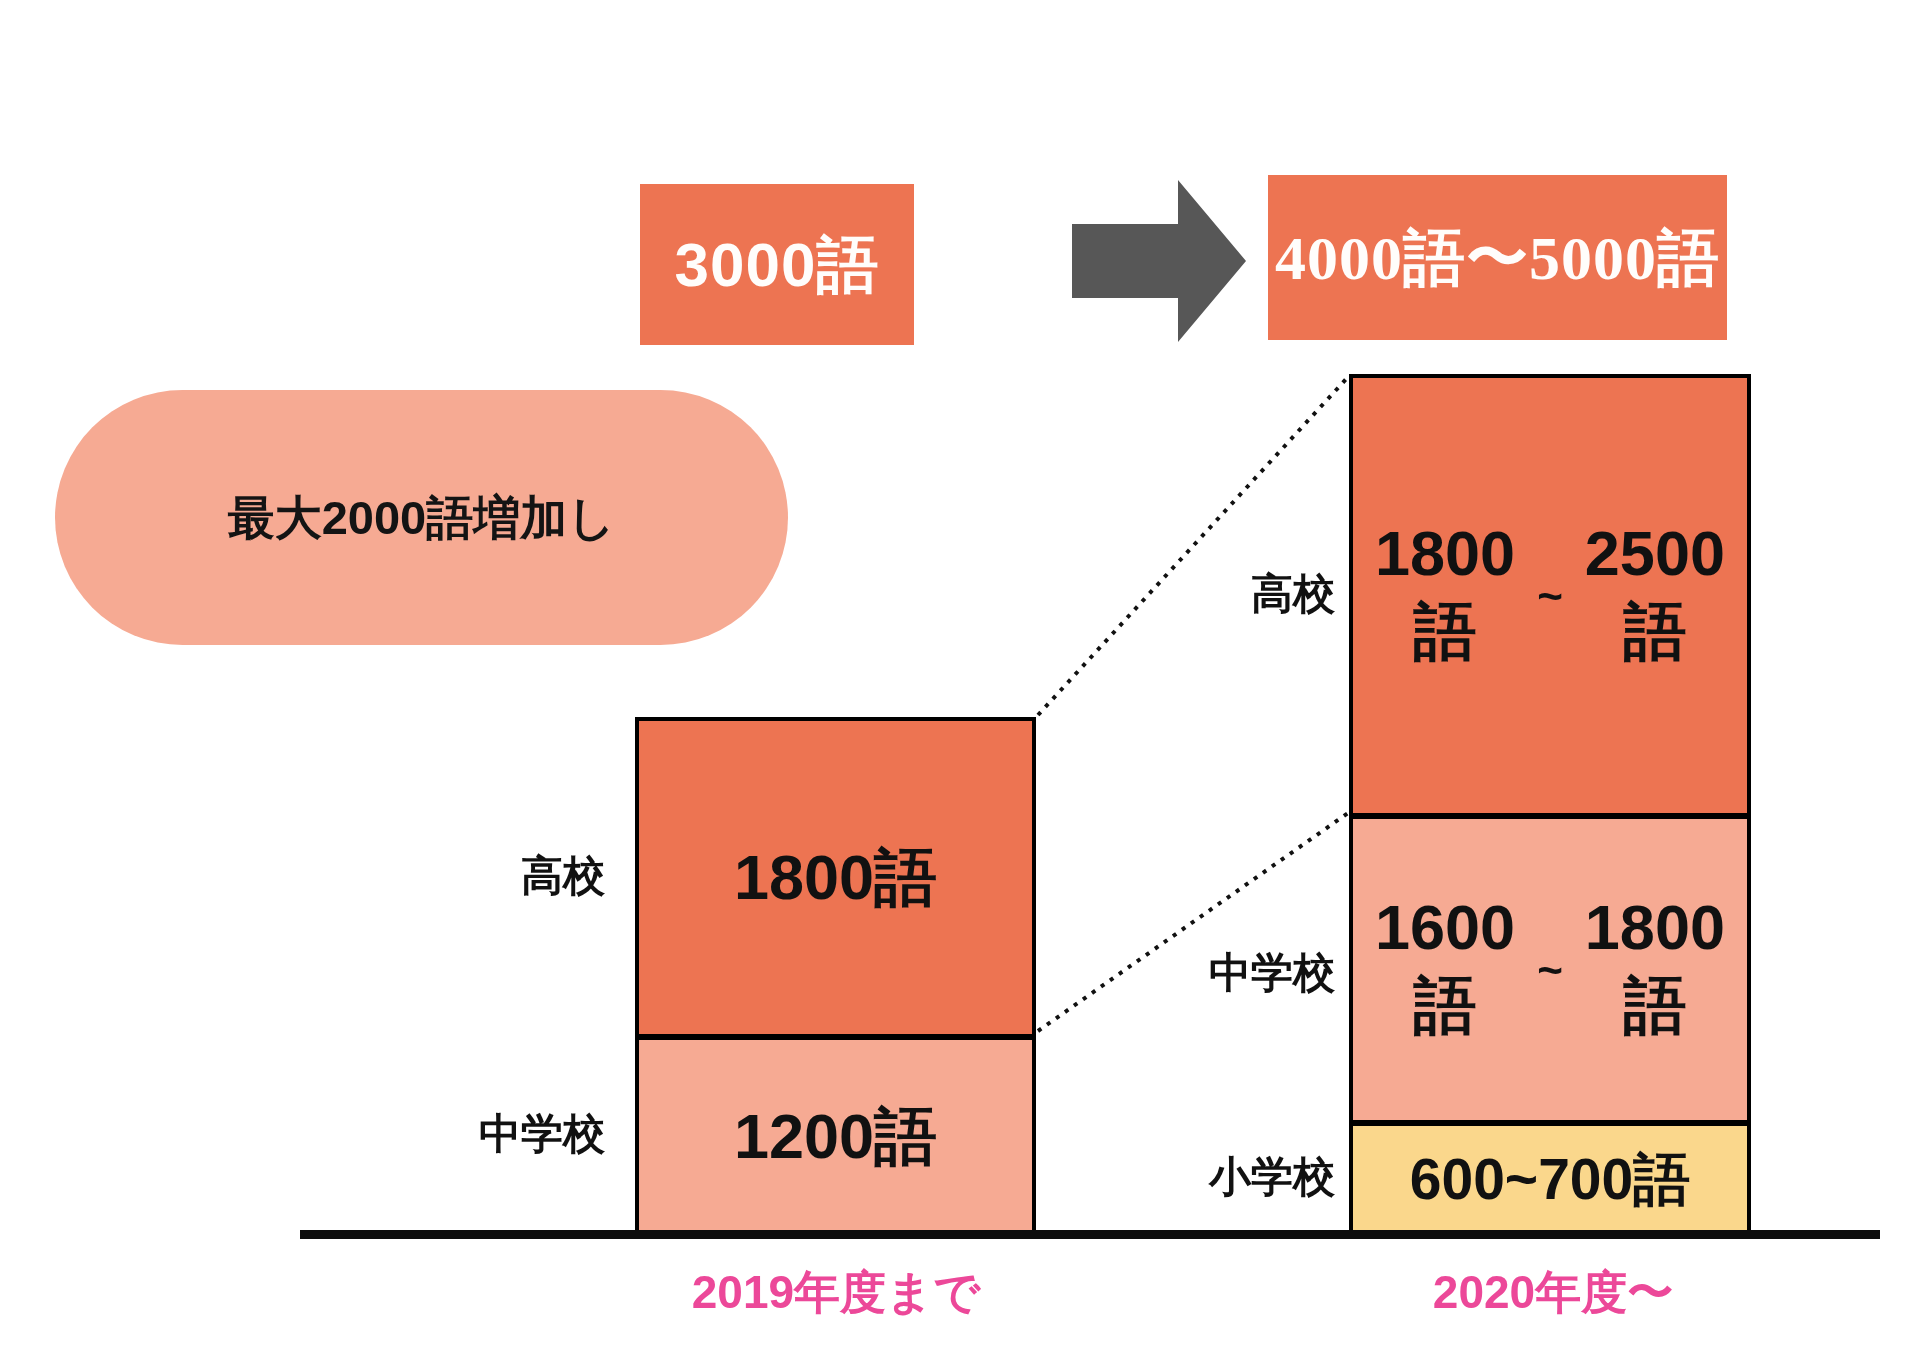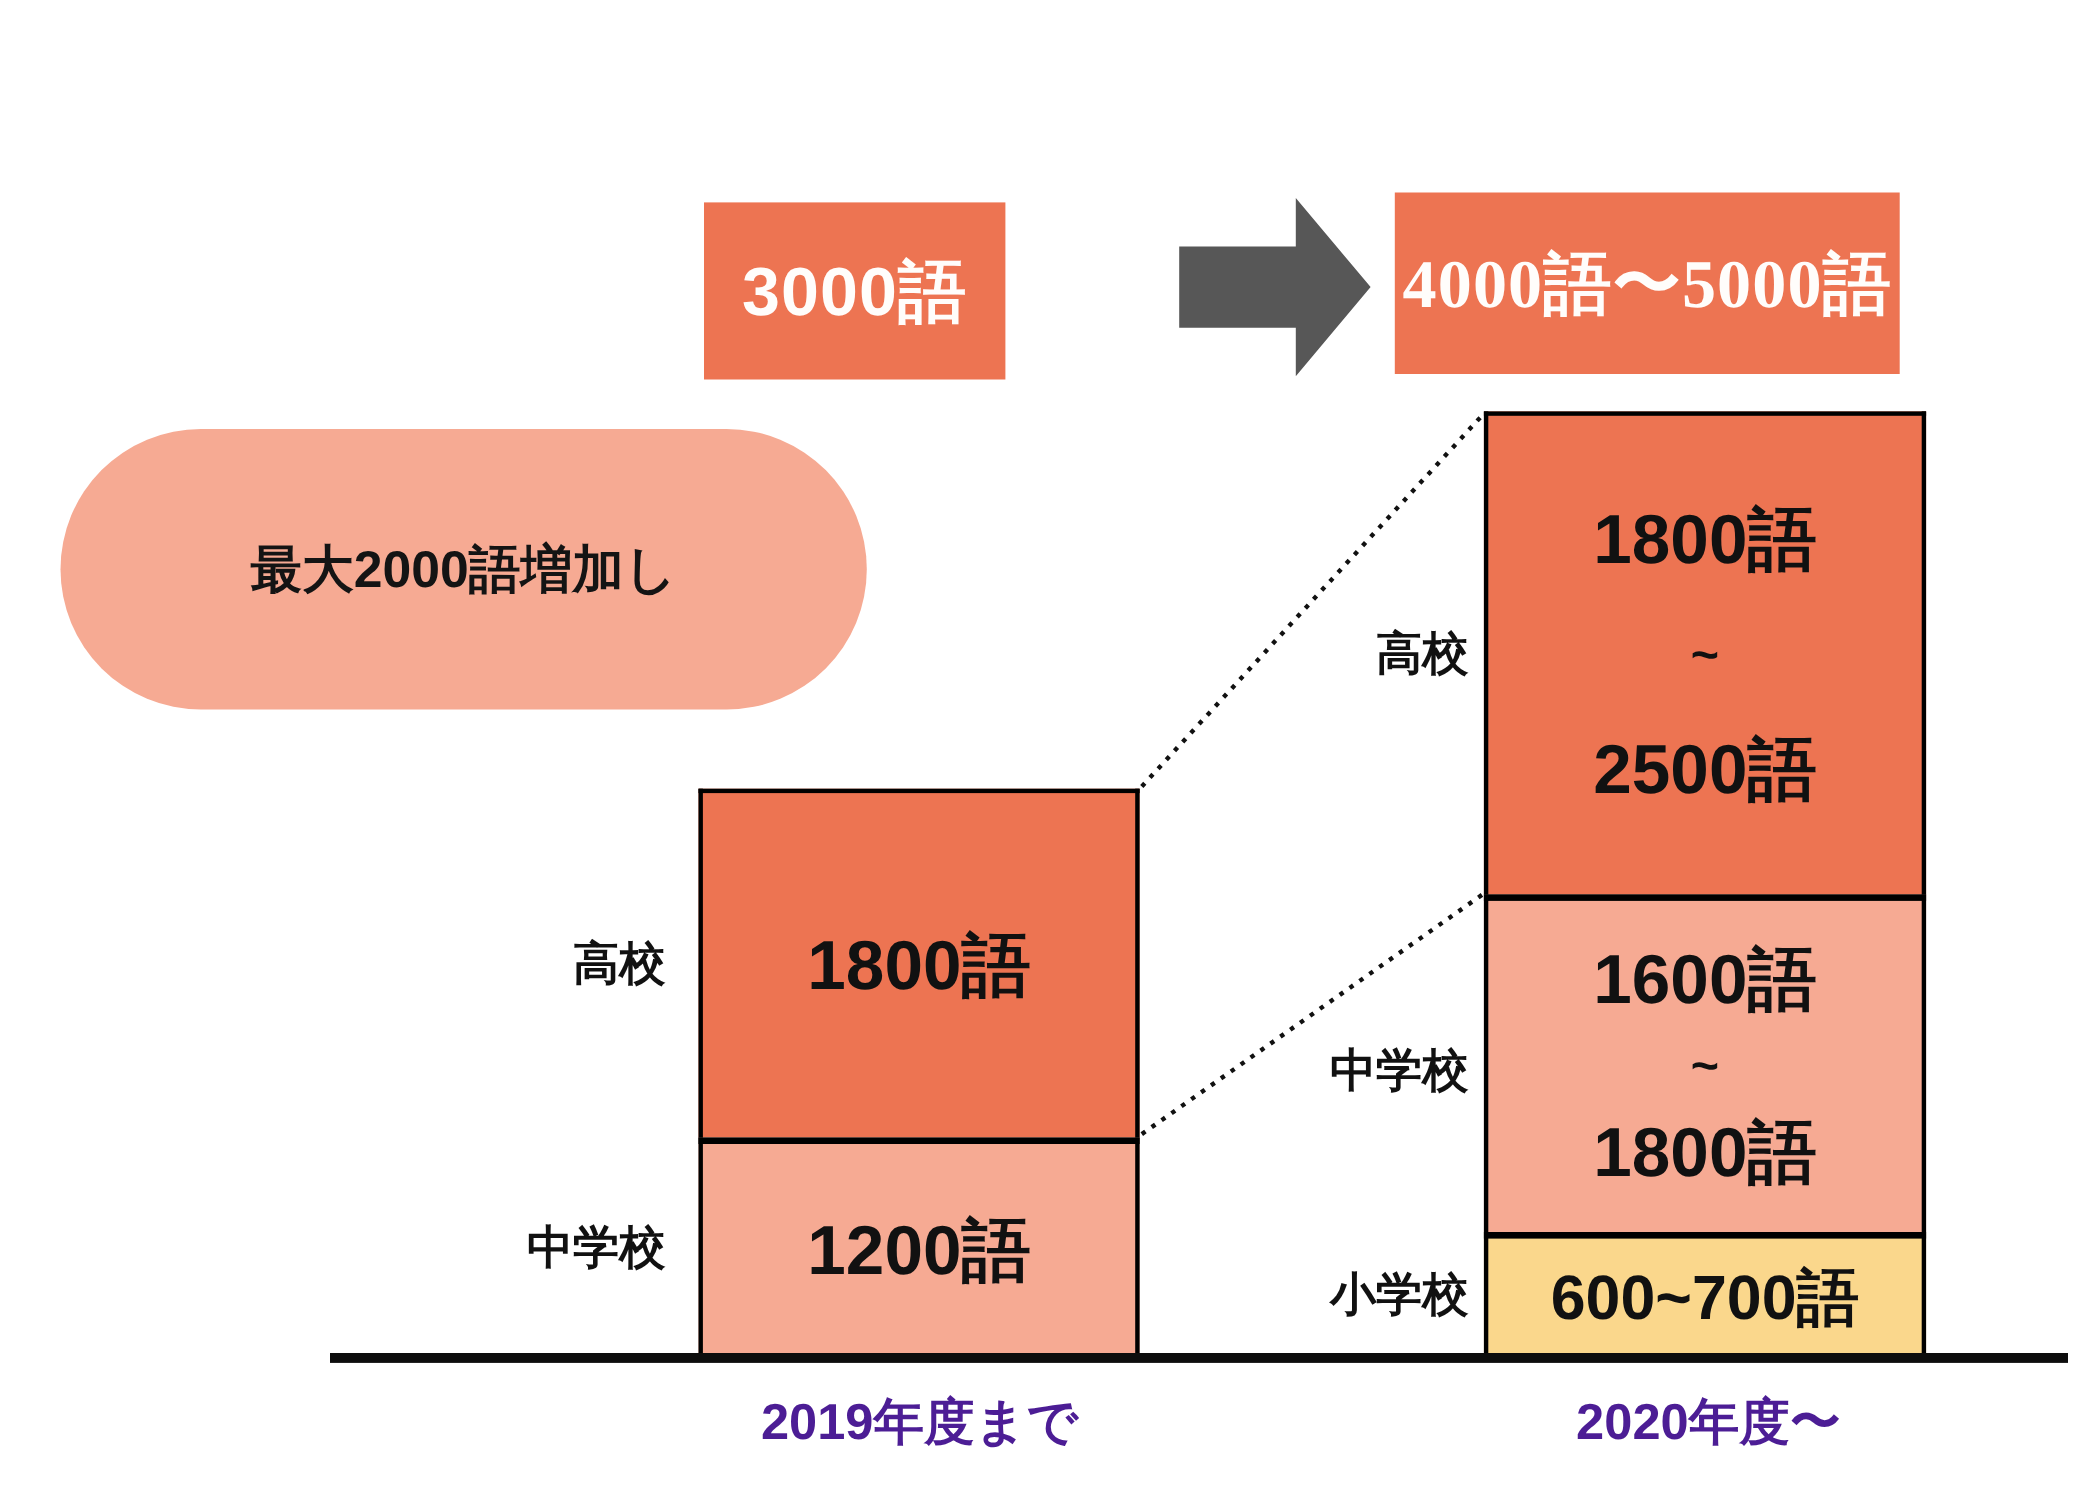--- a/index.html
+++ b/index.html
@@ -26,21 +26,21 @@
   .callout{
     position:absolute;left:55px;top:390px;width:733px;height:255px;
     background:#F6AA93;border-radius:128px;
     display:flex;flex-direction:row;align-items:center;justify-content:center;
     font-weight:bold;font-size:47px;line-height:88px;color:#141414;
     text-align:center;
   }
   
   .seg{
     position:absolute;box-sizing:border-box;
-    display:flex;flex-direction:column;align-items:center;justify-content:center;
+    display:flex;flex-direction:row;align-items:center;justify-content:center;
     font-weight:bold;color:#111;text-align:center;
   }
   .seg .big{font-size:63px;}
   .seg .tilde{font-size:44px;line-height:40px;}
   .coral{background:#ED7452;}
   .salmon{background:#F6AA93;}
   .yellow{background:#FAD78C;}
   
   .b19-hs{left:635px;top:717px;width:401px;height:317px;border:4px solid #000;border-bottom:0;}
   .b19-jhs{left:635px;top:1034px;width:401px;height:200px;border:4px solid #000;border-top:6px solid #000;border-bottom:0;}
@@ -51,21 +51,21 @@
   
   .side-label{
     position:absolute;font-weight:bold;font-size:42px;color:#111;
     transform:translateY(-50%);text-align:right;
   }
   .sl-19{right:1304px;}
   .sl-20{right:574px;}
   
   .baseline{position:absolute;left:300px;top:1230px;width:1580px;height:9px;background:#0d0d0d;}
   .axis-label{
-    position:absolute;top:1262px;font-weight:bold;font-size:46px;color:#4c1d95;
+    position:absolute;top:1262px;font-weight:bold;font-size:46px;color:#ec4899;
     transform:translateX(-50%);white-space:nowrap;
   }
   .connectors{position:absolute;left:0;top:0;}
 </style>
 </head>
 <body>
 
 <div class="canvas">
 
   <div class="total-box before">

